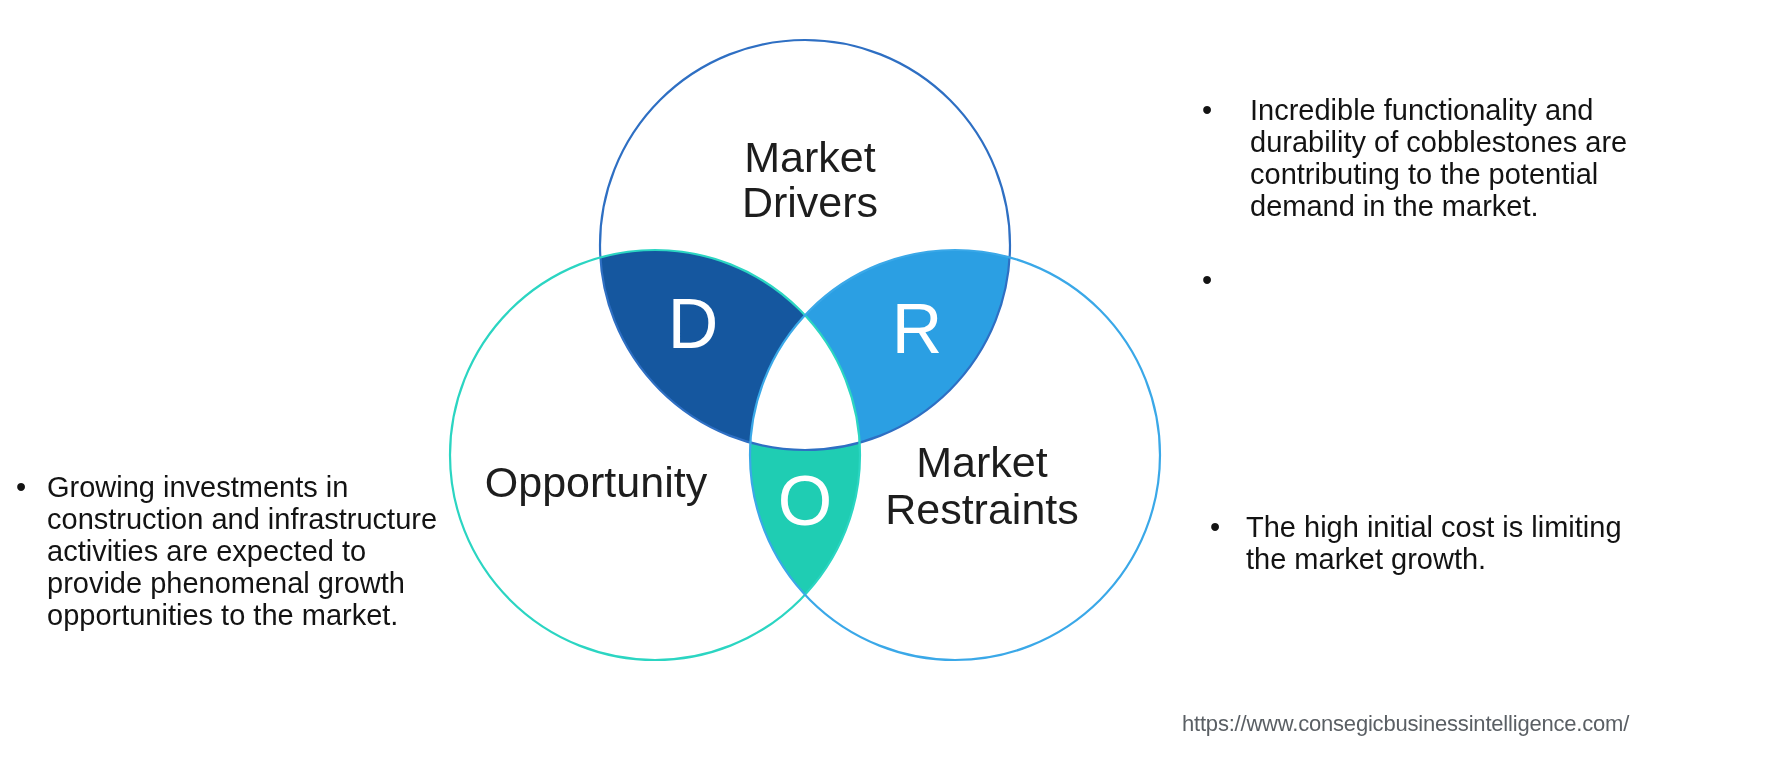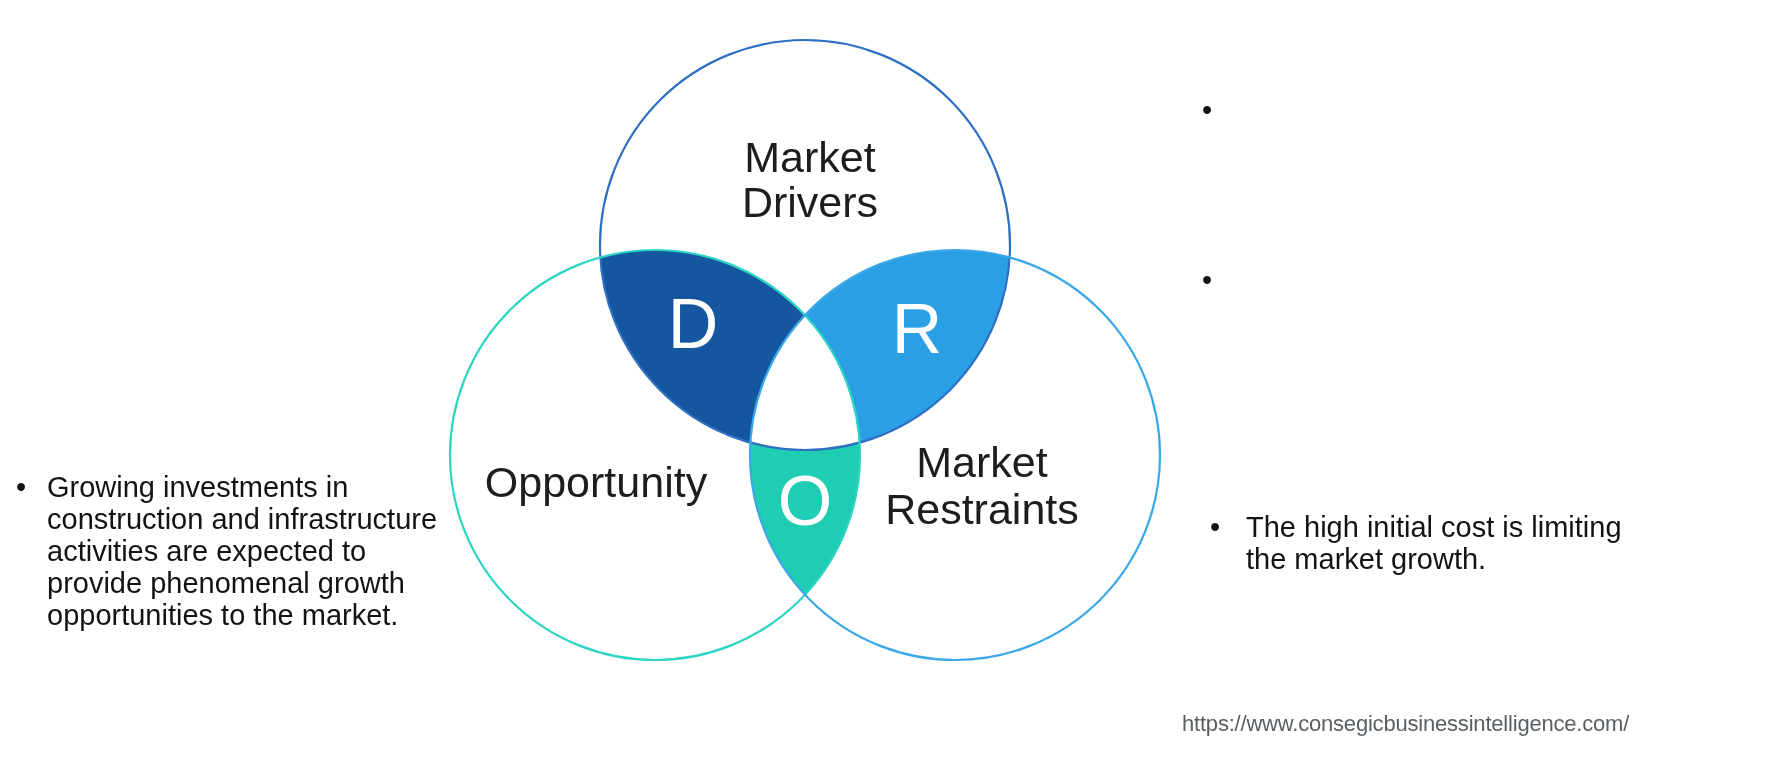--- a/index.html
+++ b/index.html
@@ -82,20 +82,24 @@
     <span class="marker">•</span>
     <div class="note-text">Growing investments in
 construction and infrastructure
 activities are expected to
 provide phenomenal growth
 opportunities to the market.</div>
   </div>
 
   <div class="note note-r1">
     <span class="marker">•</span>
+    <div class="note-text">Incredible functionality and
+durability of cobblestones are
+contributing to the potential
+demand in the market.</div>
   </div>
   <div class="note note-r2">
     <span class="marker">•</span>
   </div>
 
   <div class="note note-r3">
     <span class="marker">•</span>
     <div class="note-text">The high initial cost is limiting
 the market growth.</div>
   </div>

